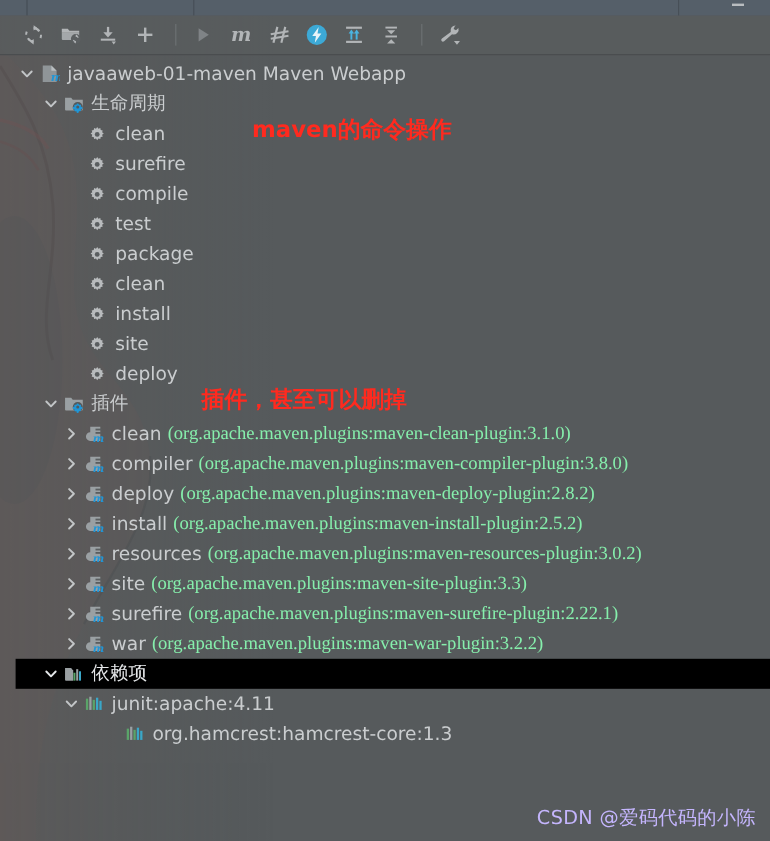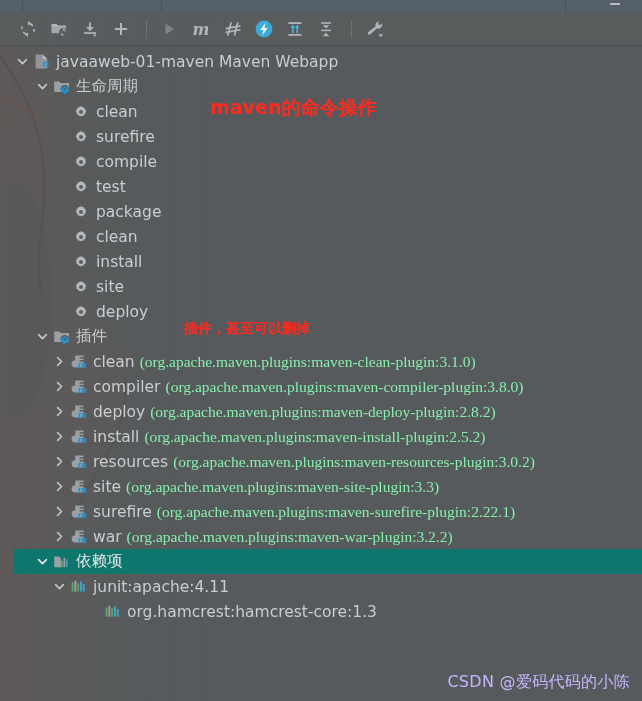--- a/index.html
+++ b/index.html
@@ -85,21 +85,21 @@
   }
   .row {
     position: relative;
     height: 25px;
     display: flex;
     align-items: center;
     white-space: nowrap;
     font-size: 15.5px;
   }
   .row.sel {
-    background: #0f766e;
+    background: #000000;
   }
   .row.sel .label { color: #e6e8ea; }
   .row .indent { flex: 0 0 auto; }
 
   .twisty {
     flex: 0 0 auto;
     width: 17px; height: 25px;
     display: flex; align-items: center; justify-content: center;
     cursor: default;
   }
@@ -118,21 +118,21 @@
   
   .annot {
     position: absolute;
     color: #ff2a1f;
     font-weight: bold;
     font-family: "DejaVu Sans", "Liberation Sans", sans-serif;
     white-space: nowrap;
     pointer-events: none;
   }
   .annot.a1 { left: 210px; top: 95px; font-size: 19px; text-align: center; }
-  .annot.a2 { left: 184px; top: 320px; font-size: 14px; }
+  .annot.a2 { left: 168px; top: 320px; font-size: 19px; }
 
   .watermark {
     position: absolute;
     right: 12px; bottom: 8px;
     color: #c4b5fd;
     font-size: 16px;
     letter-spacing: .3px;
     pointer-events: none;
   }
 </style>

